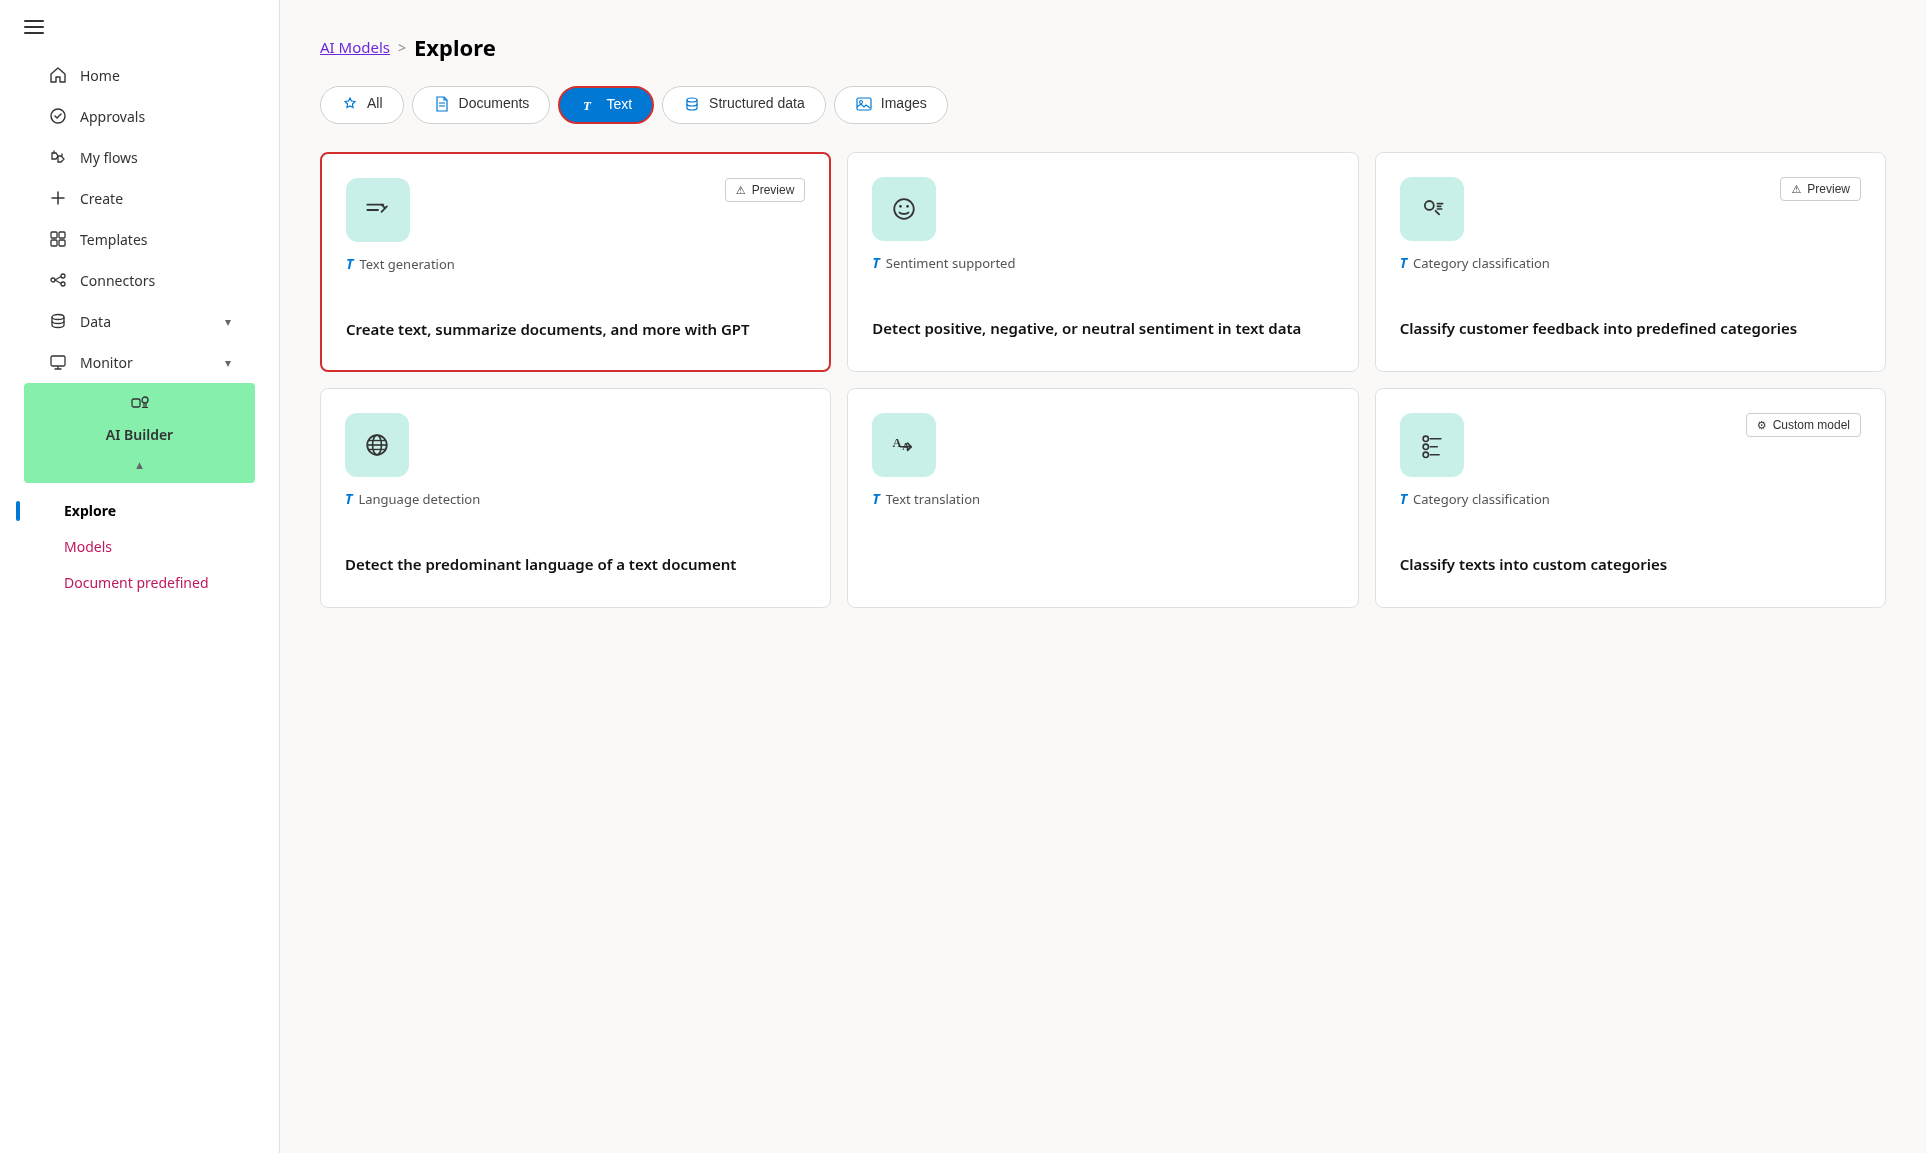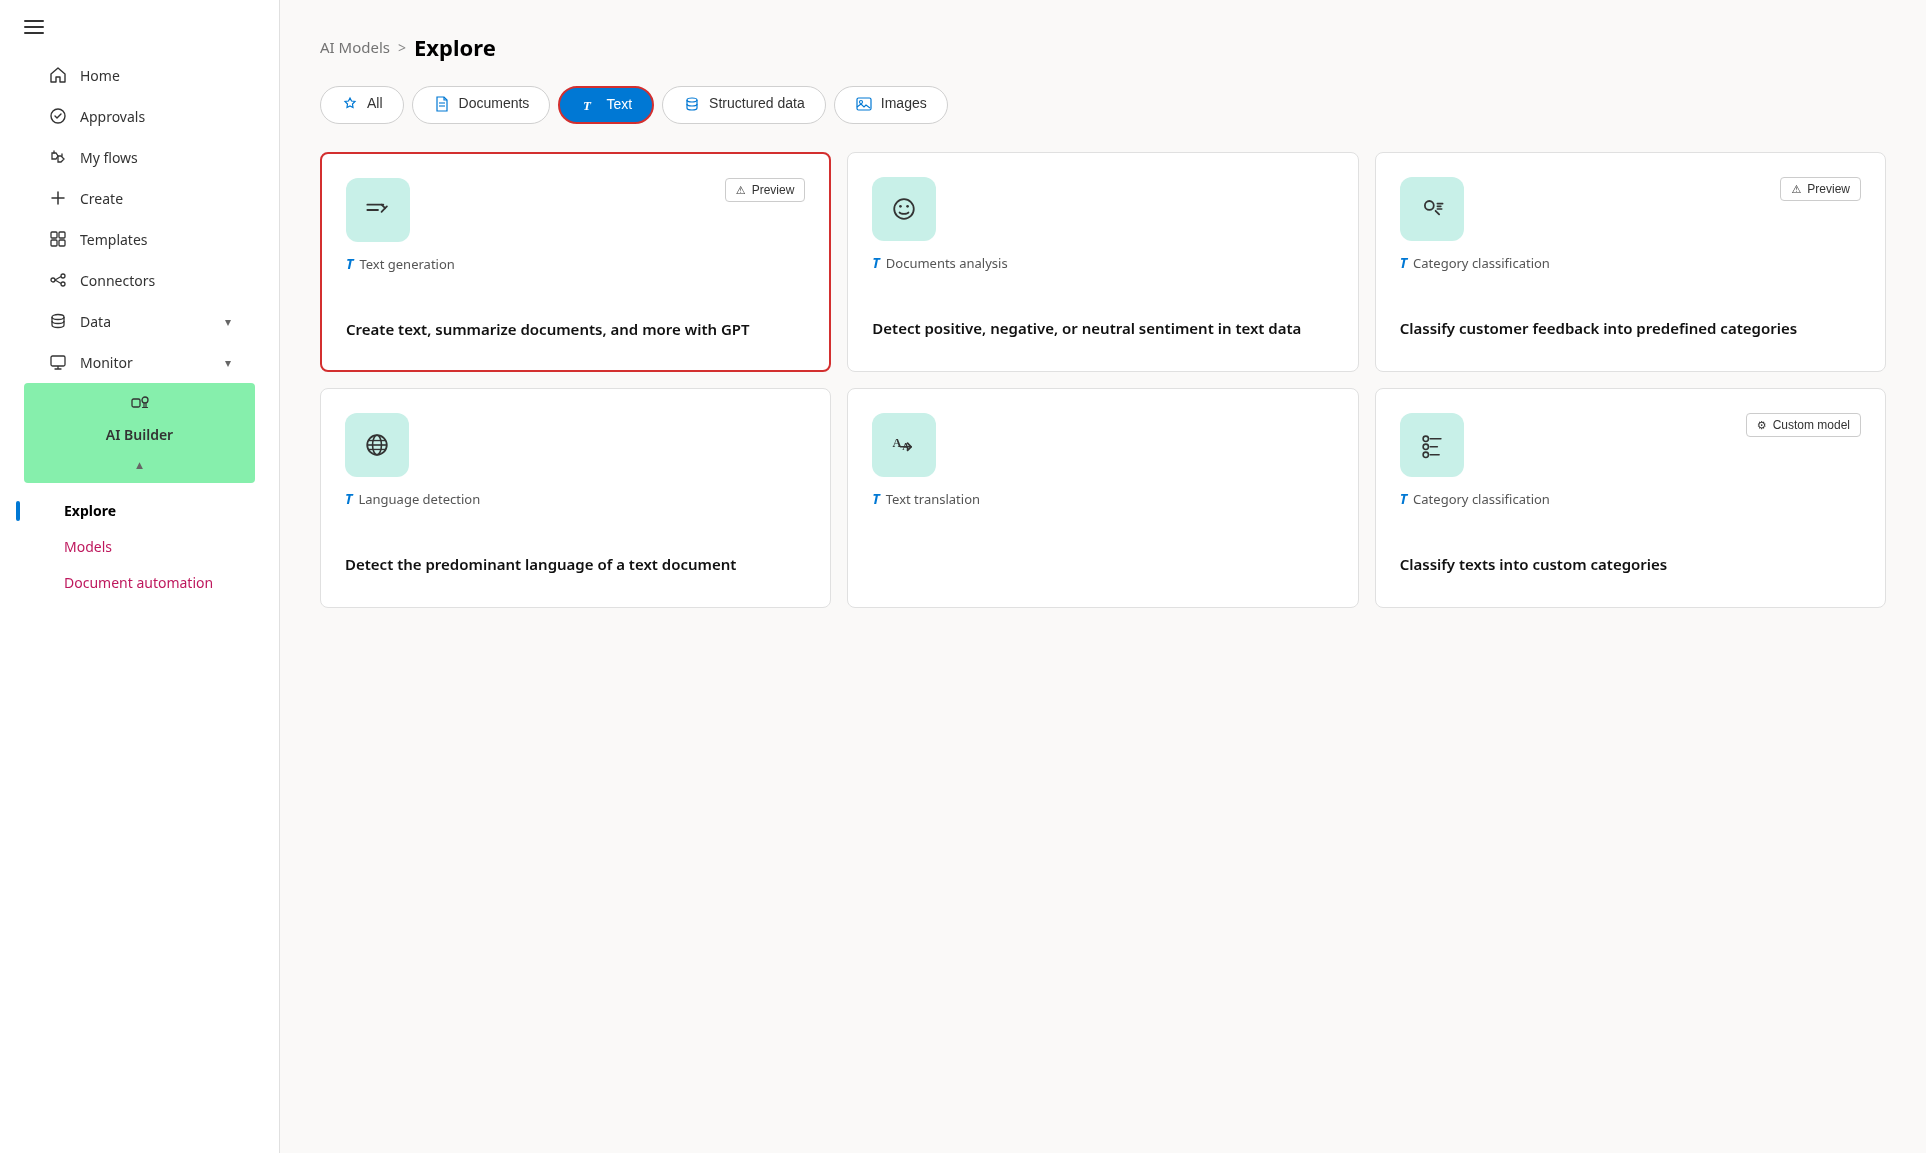--- a/index.html
+++ b/index.html
@@ -112,21 +112,21 @@
     .breadcrumb {
       font-size: 15px;
       color: #555;
       margin-bottom: 24px;
       display: flex;
       align-items: center;
       gap: 8px;
     }
     .breadcrumb .separator { color: #888; font-size: 14px; }
     .breadcrumb .current { font-weight: 700; font-size: 22px; color: #000; }
-    .breadcrumb .parent { font-size: 15px; color: #737373; }
+    .breadcrumb .parent { font-size: 15px; color: #6d28d9; text-decoration: underline; }
 
     
     .filter-tabs {
       display: flex;
       gap: 8px;
       margin-bottom: 28px;
       flex-wrap: wrap;
     }
     .filter-tab {
       display: flex;
@@ -344,21 +344,21 @@
     </ul>
 
     <ul class="nav-subitems">
       <li class="nav-subitem active active-indicator">
         <span>Explore</span>
       </li>
       <li class="nav-subitem">
         <span>Models</span>
       </li>
       <li class="nav-subitem">
-        <span>Document automation</span>
+        <span>Document predefined</span>
       </li>
     </ul>
   </nav>
 </aside>
 
 <main class="main">
 
   <div class="breadcrumb">
     <span class="parent">AI Models</span>
     <span class="separator">&gt;</span>
@@ -449,21 +449,21 @@
           <svg width="36" height="36" viewBox="0 0 36 36" fill="none">
             <circle cx="18" cy="18" r="11" stroke="#333" stroke-width="2"></circle>
             <circle cx="14" cy="15" r="1.5" fill="#333"></circle>
             <circle cx="22" cy="15" r="1.5" fill="#333"></circle>
             <path d="M13 22c1.2 2 8.8 2 10 0" stroke="#333" stroke-width="2" stroke-linecap="round"></path>
           </svg>
         </div>
       </div>
       <div class="card-type-row">
         <span class="card-type-icon" style="font-style:italic;font-weight:700;color:#0078d4;font-size:14px;">T</span>
-        <span>Documents analysis</span>
+        <span>Sentiment supported</span>
       </div>
       <div class="card-title">Detect positive, negative, or neutral sentiment in text data</div>
     </div>
 
     <div class="card">
       <div class="card-top-row">
         <div class="card-icon-box">
           <svg width="36" height="36" viewBox="0 0 36 36" fill="none">
             <circle cx="15" cy="14" r="5" stroke="#333" stroke-width="2"></circle>
             <path d="M22 20l4 4" stroke="#333" stroke-width="2" stroke-linecap="round"></path>

